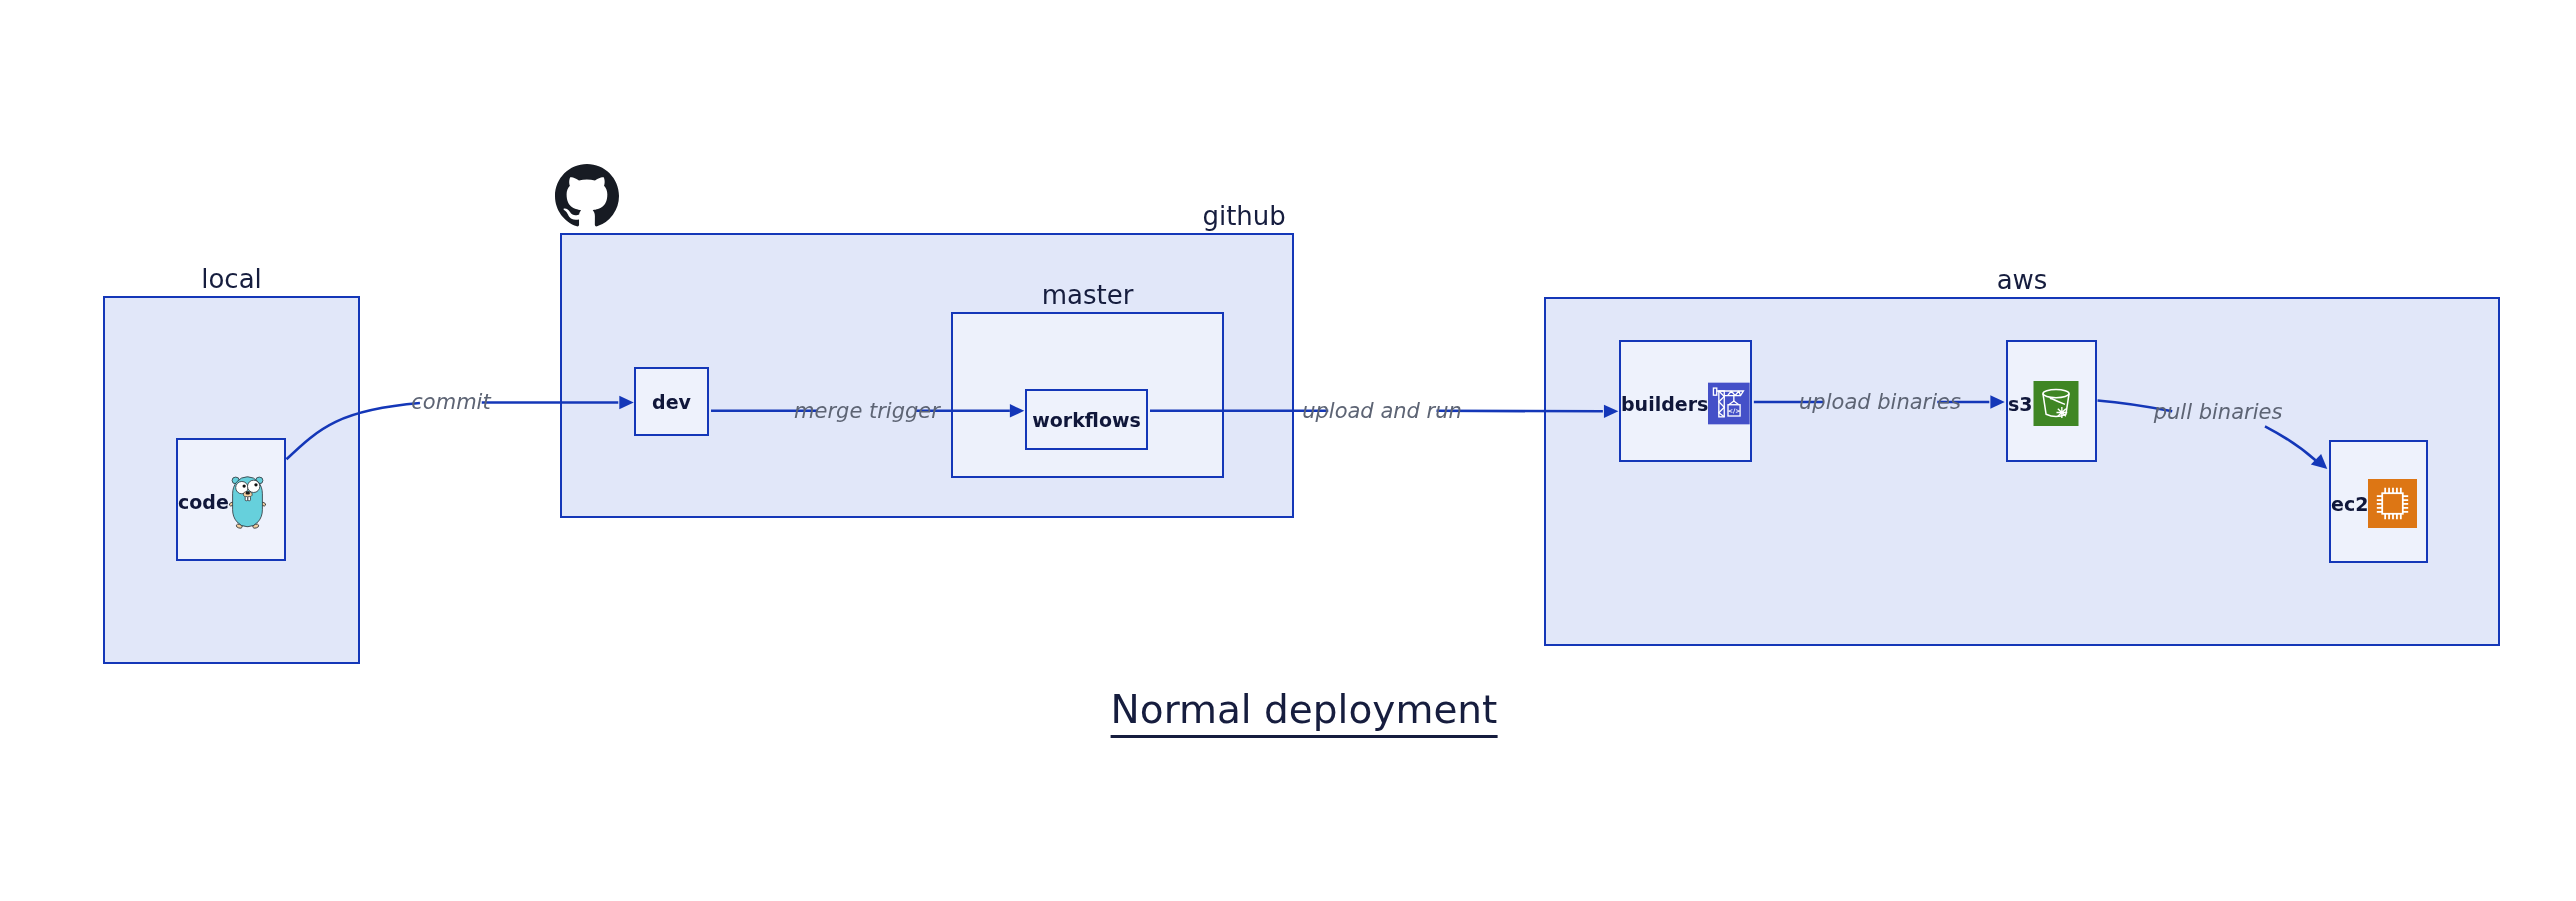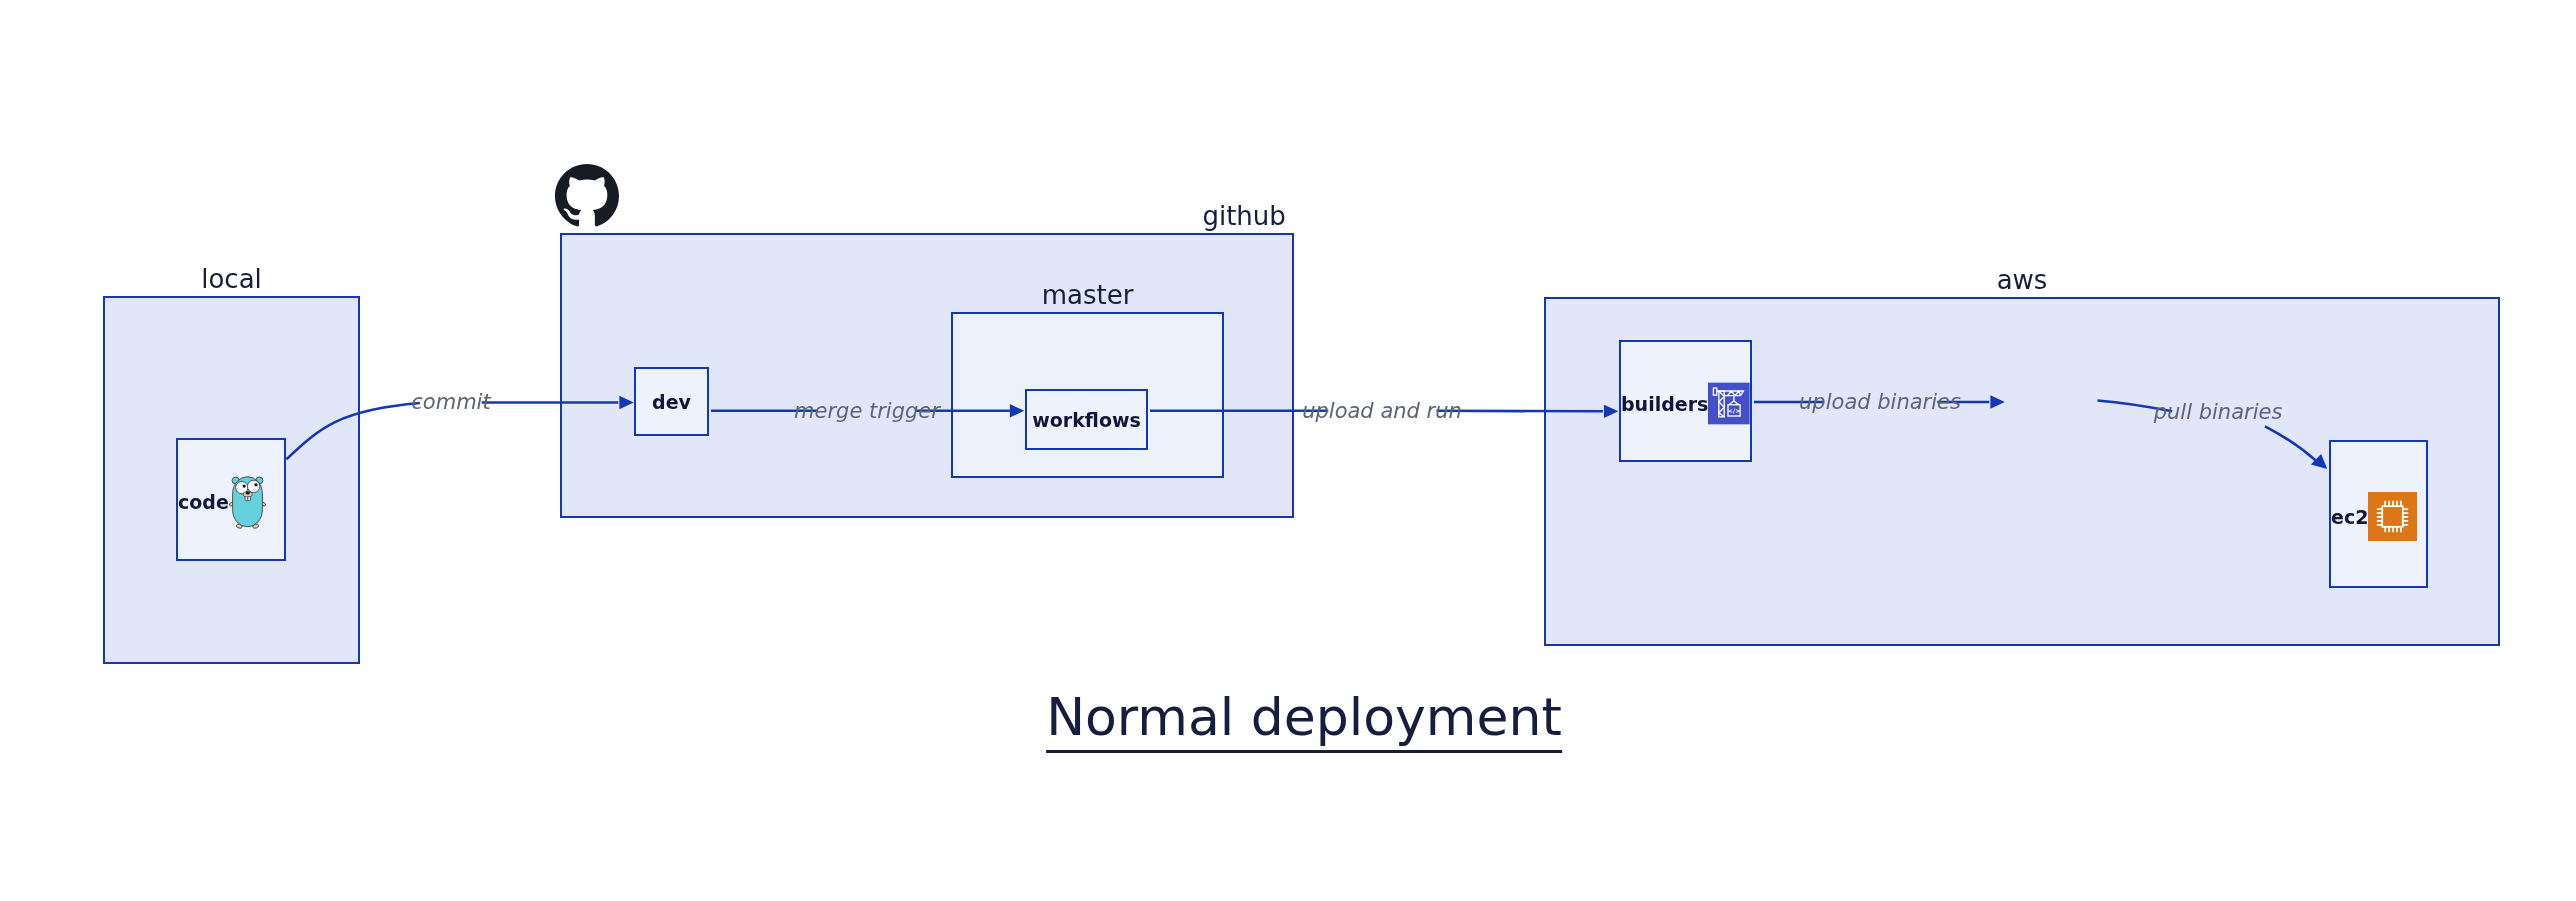--- a/index.html
+++ b/index.html
@@ -39,21 +39,21 @@
   .node.center-label{justify-content:center;}
   .node.center-label .node-label{margin-top:0;}
   .node-icon{margin-top:4.1px;}
   .edge-label{
     position:absolute;transform:translate(-50%,-50%);
     font-style:italic;font-size:21px;color:var(--edge-gray);white-space:nowrap;
   }
   .gh-logo{position:absolute;left:555px;top:164px;}
   .diagram-title{
     position:absolute;left:1304px;top:687px;transform:translateX(-50%);
-    font-size:52px;color:var(--label-dark);font-weight:500;white-space:nowrap;
+    font-size:39px;color:var(--label-dark);font-weight:500;white-space:nowrap;
     padding-bottom:3.1px;border-bottom:3.6px solid var(--label-dark);
   }
   .iconbox{display:block;}
 </style>
 </head>
 <body>
 
 <div class="canvas">
 
   <div class="ctn" style="left:103px;top:296px;width:257px;height:368px;">
@@ -143,22 +143,37 @@
         <path d="M21,20 L85,20 L78,31 L39,31"></path>
         <path d="M47,31 L56,20 M56,20 L65,31 M65,31 L74,20 M74,20 L78,31"></path>
         <path d="M62,31 L62,44"></path>
         <path d="M50,53 L62,44 L74,53"></path>
         <rect x="48" y="53" width="29" height="27"></rect>
       </g>
       <text x="62.5" y="72" fill="#ffffff" font-size="15" font-weight="bold" text-anchor="middle" font-family="DejaVu Sans, sans-serif">&lt;/&gt;</text>
     </svg>
   </div>
 
+  <div class="node" style="left:2006px;top:340px;width:91px;height:122px;">
+    <div class="node-label">s3</div>
+    <svg class="node-icon iconbox" width="46" height="45" viewBox="0 0 100 100">
+      <rect x="0" y="0" width="100" height="100" fill="var(--s3-green)"></rect>
+      <g stroke="#ffffff" stroke-width="3.4" fill="none">
+        <ellipse cx="50" cy="28" rx="29" ry="9"></ellipse>
+        <path d="M21,28 L28,74 Q50,84 72,74 L79,28"></path>
+        <path d="M40,39 C52,45 62,49 70,52"></path>
+        <circle cx="39" cy="38.5" r="2.6" fill="#ffffff" stroke="none"></circle>
+        <g stroke-width="3">
+          <path d="M51,70 L75,70 M63,58 L63,82 M54,61.5 L72,78.5 M54,78.5 L72,61.5"></path>
+        </g>
+      </g>
+    </svg>
+  </div>
 
-  <div class="node" style="left:2329px;top:440px;width:99px;height:148px;">
+  <div class="node" style="left:2329px;top:440px;width:99px;height:123px;">
     <div class="node-label">ec2</div>
     <svg class="node-icon iconbox" width="49" height="49" viewBox="0 0 100 100">
       <rect x="0" y="0" width="100" height="100" fill="var(--ec2-orange)"></rect>
       <g stroke="#ffffff" stroke-width="3.6" fill="none">
         <rect x="29" y="29" width="42" height="42"></rect>
         <path d="M35,18 L35,29 M43,18 L43,29 M51,18 L51,29 M59,18 L59,29 M67,18 L67,29"></path>
         <path d="M35,71 L35,82 M43,71 L43,82 M51,71 L51,82 M59,71 L59,82 M67,71 L67,82"></path>
         <path d="M18,35 L29,35 M18,43 L29,43 M18,51 L29,51 M18,59 L29,59 M18,67 L29,67"></path>
         <path d="M71,35 L82,35 M71,43 L82,43 M71,51 L82,51 M71,59 L82,59 M71,67 L82,67"></path>
       </g>

